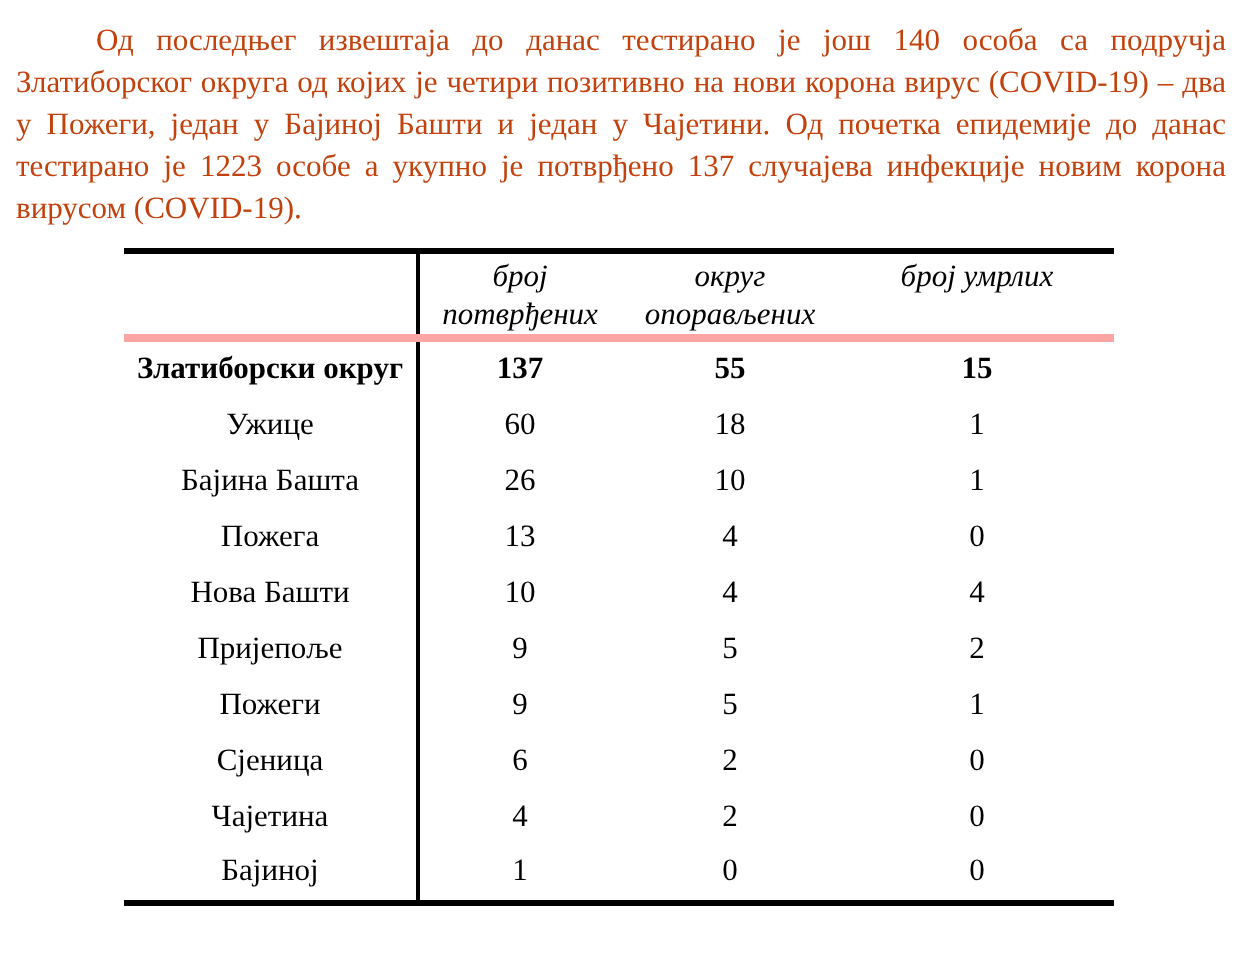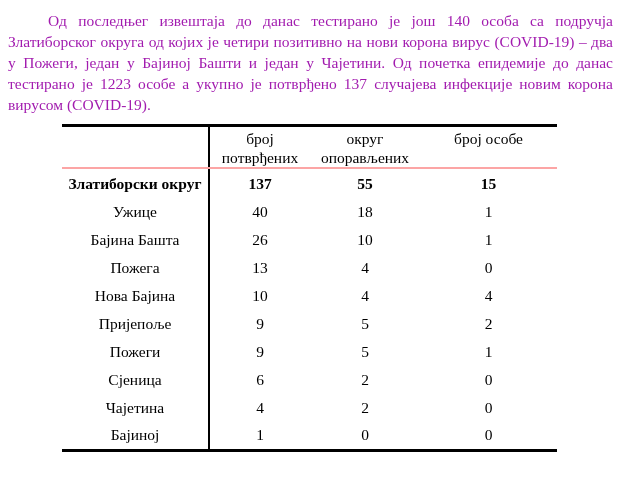--- a/index.html
+++ b/index.html
@@ -14,46 +14,47 @@
     width: 622px; height: 485px;
     background: #ffffff;
     position: relative;
   }
   .intro {
     margin: 10px 9px 0 8px;
     font-size: 15.5px;
     line-height: 21px;
     text-align: justify;
     text-indent: 40px;
-    color: #a21caf;
+    color: #c2410c;
   }
   table.covid-table {
     border-collapse: collapse;
     table-layout: fixed;
     margin: 9px 0 0 62px;
     width: 495px;
     border-top: 3px solid #000;
     border-bottom: 3px solid #000;
   }
   .covid-table col.c1 { width: 147px; }
   .covid-table col.c2 { width: 101px; }
   .covid-table col.c3 { width: 110px; }
   .covid-table col.c4 { width: 137px; }
   .covid-table th, .covid-table td {
     text-align: center;
     font-size: 15.5px;
     padding: 0 4px;
   }
   .covid-table thead tr { height: 42px; }
   .covid-table thead th {
+    font-style: italic;
     font-weight: normal;
     vertical-align: top;
     padding-top: 2px;
     line-height: 19px;
-    border-bottom: 2px solid #fca5a5;
+    border-bottom: 4px solid #fca5a5;
   }
   .covid-table .col-name { border-right: 2px solid #000; }
   .covid-table tbody tr { height: 28px; margin-top: 20px; }
   .covid-table tbody tr.total-row { height: 30px; }
   .covid-table tbody tr.total-row td { font-weight: bold; }
 </style>
 </head>
 <body>
 
 <div class="page">
@@ -65,50 +66,50 @@
       <col class="c1">
         <col class="c2">
         <col class="c3">
         <col class="c4">
     </colgroup>
     <thead>
       <tr>
         <th class="col-name"></th>
         <th>број потврђених</th>
         <th>округ опорављених</th>
-        <th>број особе</th>
+        <th>број умрлих</th>
       </tr>
     </thead>
     <tbody id="table-body">
       <tr class="total-row">
         <td class="col-name">Златиборски округ</td>
         <td>137</td>
         <td>55</td>
         <td>15</td>
       </tr>
     <tr>
           <td class="col-name">Ужице</td>
-          <td>40</td>
+          <td>60</td>
           <td>18</td>
           <td>1</td>
         </tr>
         <tr>
           <td class="col-name">Бајина Башта</td>
           <td>26</td>
           <td>10</td>
           <td>1</td>
         </tr>
         <tr>
           <td class="col-name">Пожега</td>
           <td>13</td>
           <td>4</td>
           <td>0</td>
         </tr>
         <tr>
-          <td class="col-name">Нова Бајина</td>
+          <td class="col-name">Нова Башти</td>
           <td>10</td>
           <td>4</td>
           <td>4</td>
         </tr>
         <tr>
           <td class="col-name">Пријепоље</td>
           <td>9</td>
           <td>5</td>
           <td>2</td>
         </tr>

